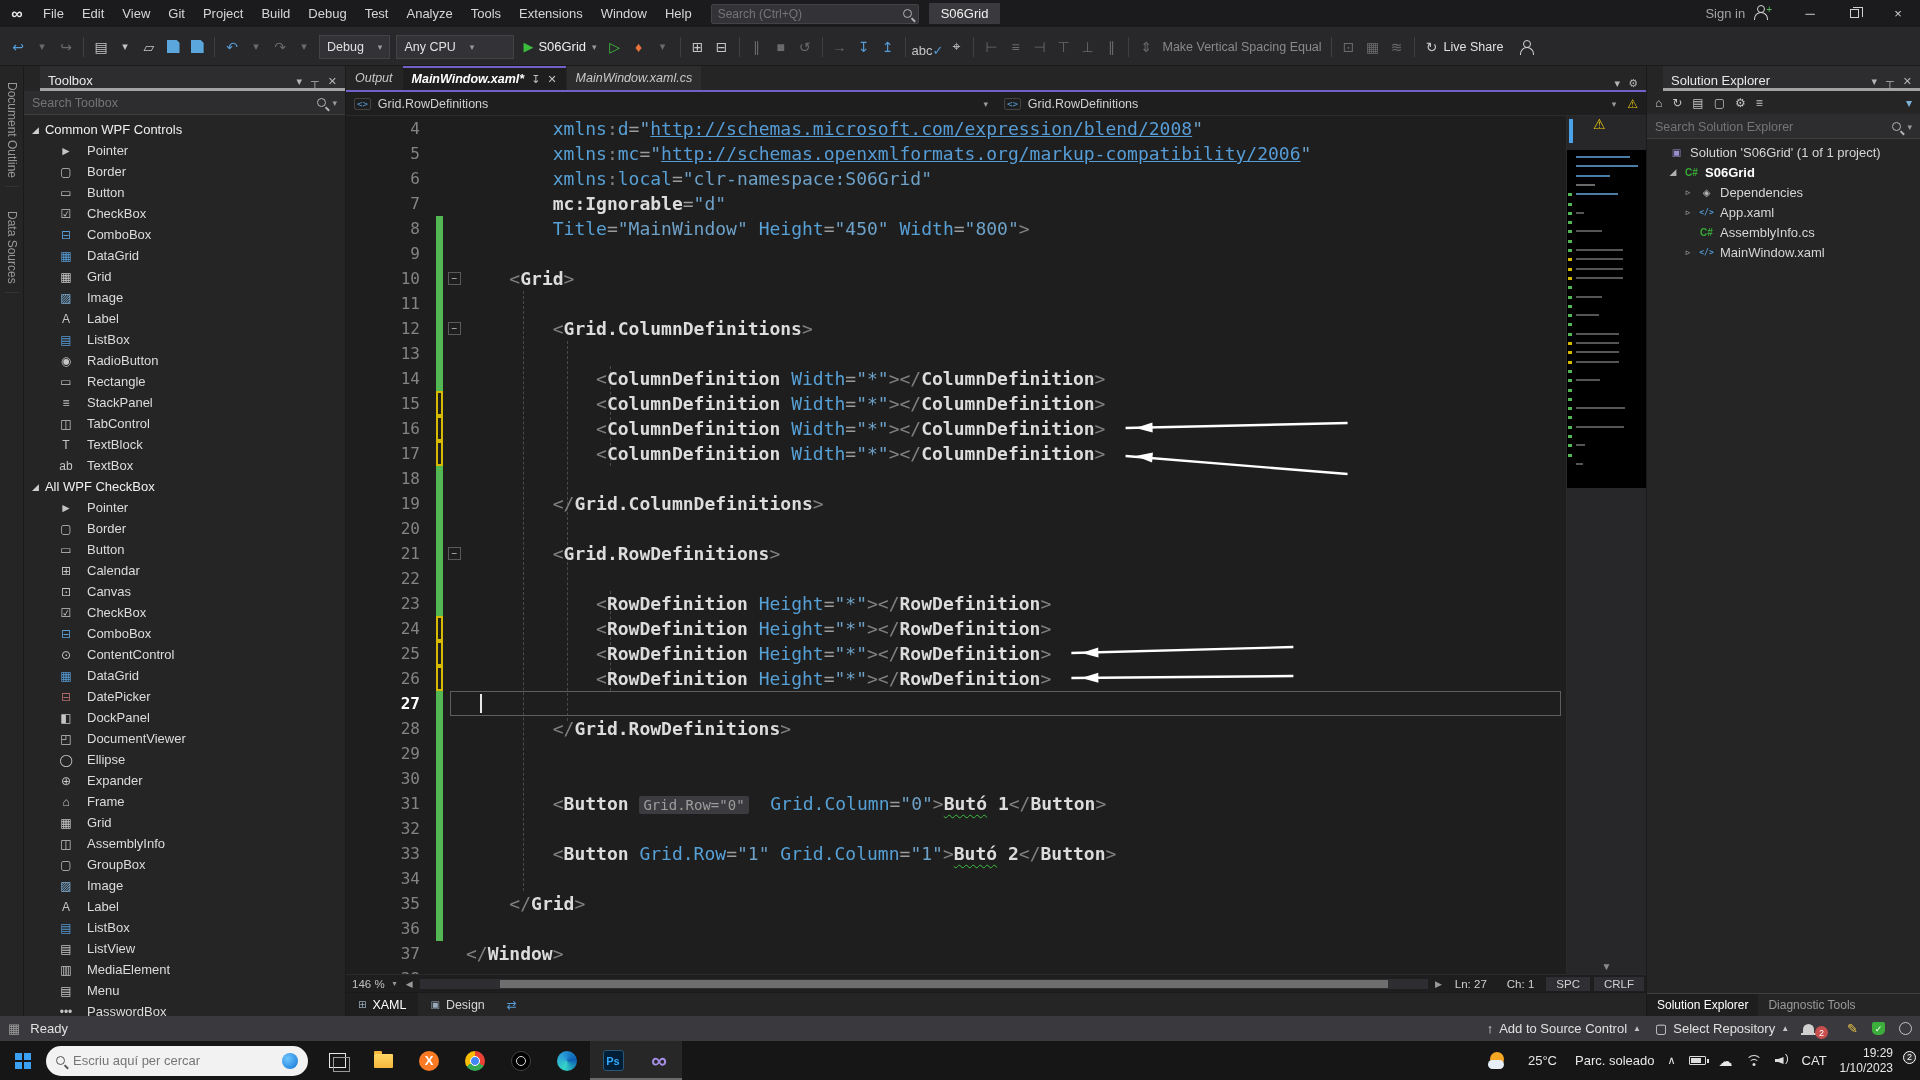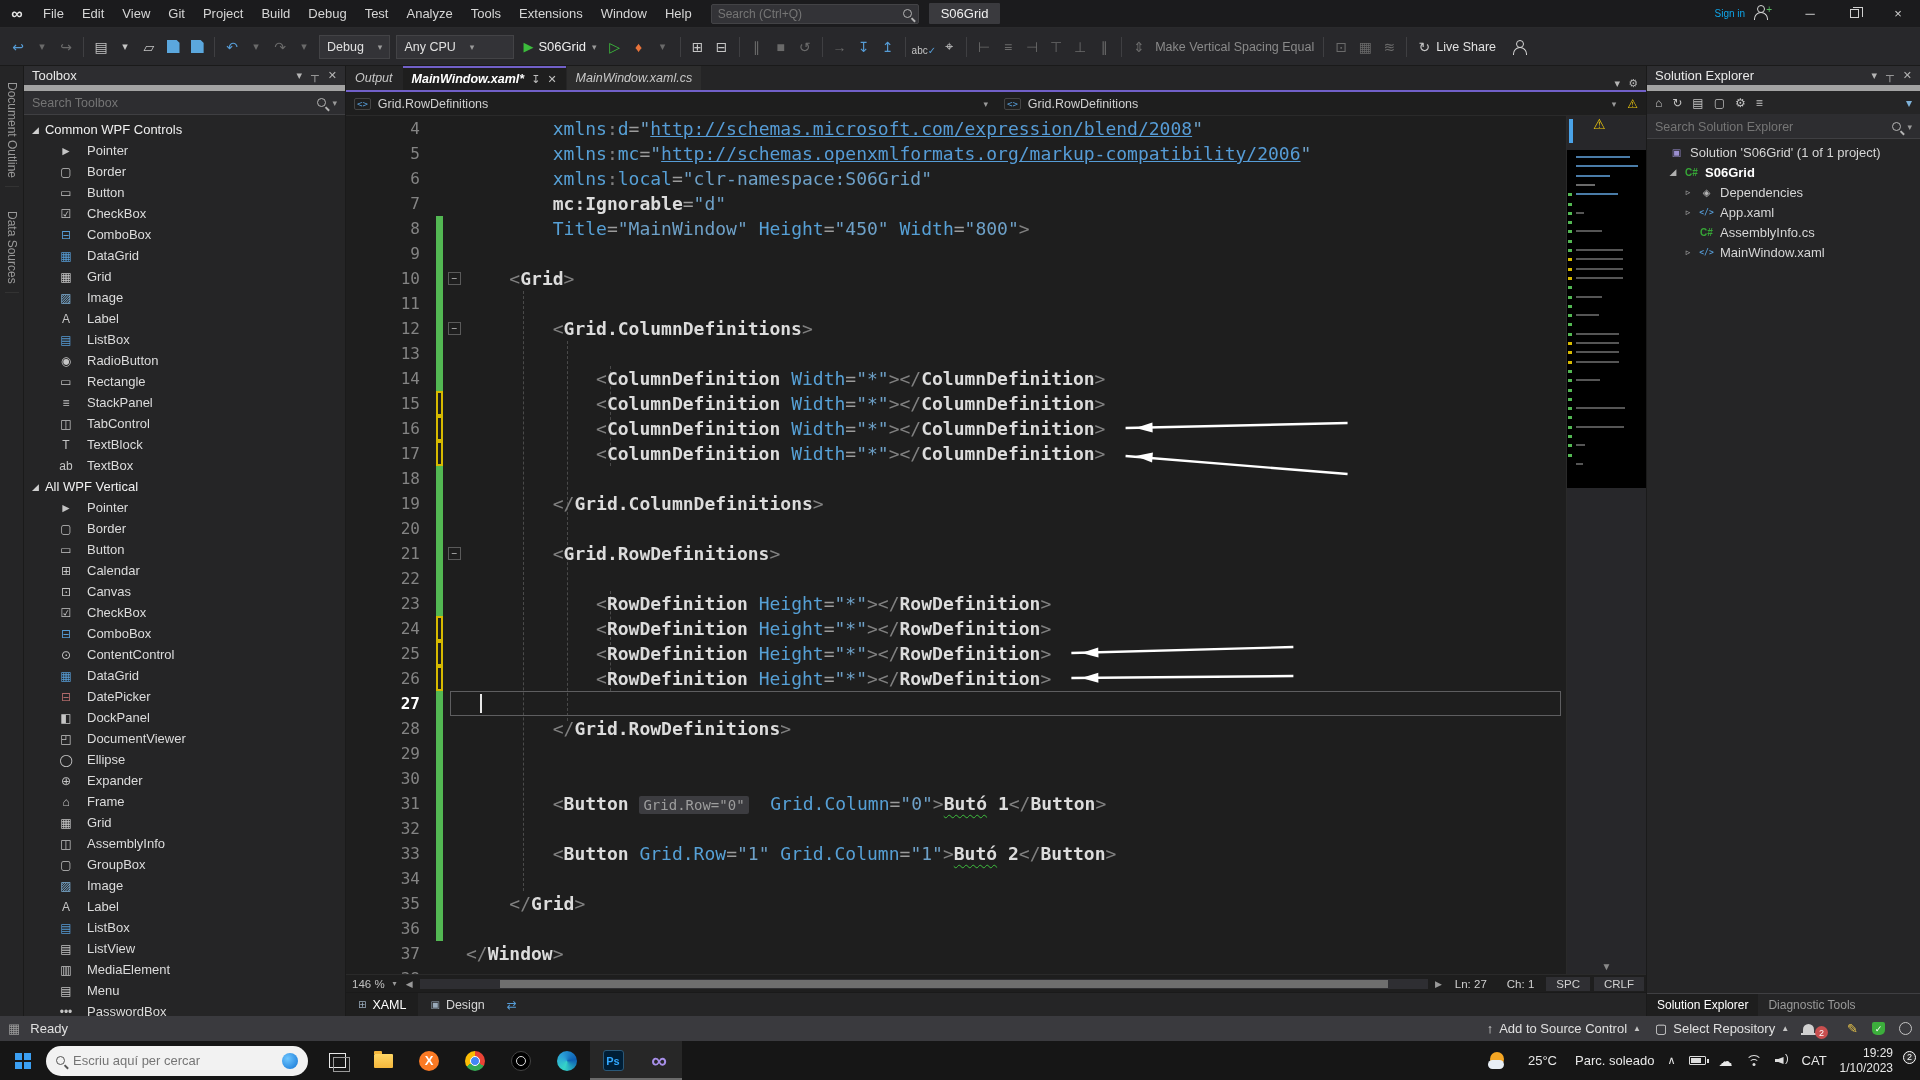--- a/index.html
+++ b/index.html
@@ -8,21 +8,21 @@
   .flex{display:flex;align-items:center;}
   
   .titlebar{height:28px;background:#1b1b1d;display:flex;align-items:center;border-bottom:1px solid #2a2a2c;}
   .vs-logo{width:34px;text-align:center;color:#e6e6e6;font-size:16px;font-weight:bold;}
   .menu-item{padding:12px 9px;font-size:13px;color:#d6d6d6;line-height:27px;cursor:default;}
   .tb-search{width:208px;height:20px;background:#333337;border:1px solid #434346;border-radius:2px;
     display:flex;align-items:center;margin:0 10px;padding:0 6px;}
   .tb-search input{flex:1;background:transparent;border:none;outline:none;color:#bbb;font-size:12px;font-family:inherit;}
   .title-chip{background:#3a3a3e;color:#f0f0f0;font-size:13px;padding:3px 12px;border-radius:1px;}
   .tb-right{margin-left:auto;display:flex;align-items:center;height:100%;}
-  .signin{font-size:10px;color:#0ea5e9;margin-right:8px;}
+  .signin{font-size:13px;color:#a3a3a3;margin-right:8px;}
   .winbtn{width:44px;height:100%;display:flex;align-items:center;justify-content:center;color:#d0d0d0;font-size:13px;}
   .restore-ic{width:9px;height:9px;border:1px solid #d0d0d0;position:relative;}
   .restore-ic:before{content:"";position:absolute;left:2px;top:-3px;width:9px;height:9px;border:1px solid #d0d0d0;border-left:none;border-bottom:none;}
   .person{width:15px;height:15px;position:relative;display:inline-block;}
   .person:before{content:"";position:absolute;left:4px;top:1px;width:6px;height:6px;border:1.5px solid #d6d6d6;border-radius:50%;}
   .person:after{content:"";position:absolute;left:1px;top:8px;width:12px;height:7px;border:1.5px solid #d6d6d6;border-bottom:none;border-radius:7px 7px 0 0;}
   .plus-g{color:#5dbb63;font-size:10px;position:relative;top:-6px;left:-2px;}
   
   .toolbar{height:38px;background:#28282b;display:flex;align-items:center;padding:0 6px;border-bottom:1px solid #1a1a1a;font-size:13px;}
   .ti{min-width:22px;height:24px;display:flex;align-items:center;justify-content:center;color:#c5c5c5;margin:0 1px;font-size:14px;}
@@ -36,21 +36,21 @@
   .run{display:flex;align-items:center;padding:0 6px;color:#eee;}
   .run .play{color:#3cbc3c;font-size:13px;margin-right:5px;}
   .gray-label{color:#8a8a8a;font-size:12.5px;margin:12px 4px;}
   .floppy{width:13px;height:13px;background:#5ba7dd;clip-path:polygon(0 0,78% 0,100% 22%,100% 100%,0 100%);position:relative;}
   
   .main{display:flex;height:950px;}
   .side-strip{width:24px;background:#252526;border-right:1px solid #1a1a1a;padding-top:8px;display:flex;flex-direction:column;gap:16px;align-items:center;}
   .vtab{writing-mode:vertical-rl;font-size:12px;color:#9a9a9a;padding:8px 0;border-bottom:1px solid #333;}
   
   .toolbox{width:322px;background:#252526;border-right:1px solid #1a1a1a;display:flex;flex-direction:column;}
-  .panel-head{height:25px;display:flex;align-items:center;background:#2d2d30;padding:0 8px;font-size:13px;color:#e8e8e8;border-bottom:6px solid #a3a3a3;}
+  .panel-head{height:25px;display:flex;align-items:flex-end;background:#2d2d30;padding:0 8px;font-size:13px;color:#e8e8e8;border-bottom:3px solid #a3a3a3;margin-left:16px;}
   .panel-head .ph-icons{margin-left:auto;display:flex;gap:9px;color:#b5b5b5;font-size:11px;}
   .search-row{height:24px;background:#2d2d30;border-bottom:1px solid #3f3f42;display:flex;align-items:center;padding:0 8px;}
   .search-row input{flex:1;background:transparent;border:none;outline:none;color:#a8a8a8;font-size:12.5px;font-family:inherit;}
   .mag{width:9px;height:9px;border:1.5px solid #b5b5b5;border-radius:50%;position:relative;display:inline-block;}
   .mag:after{content:"";position:absolute;width:5px;height:1.5px;background:#b5b5b5;transform:rotate(45deg);left:7px;top:9px;}
   .tbx-tree{flex:1;overflow:hidden;padding-top:4px;}
   .tbx-sec{height:21px;display:flex;align-items:center;font-size:13px;color:#f0f0f0;padding-left:8px;gap:6px;}
   .tbx-sec .arr{font-size:9px;color:#d0d0d0;}
   .tbx-item{height:21px;display:flex;align-items:center;font-size:13px;color:#dcdcdc;padding-left:34px;gap:13px;}
   .tbx-ic{width:16px;text-align:center;font-size:12px;color:#c5c5c5;flex:none;}
@@ -250,21 +250,21 @@
   <span class="ti">⊟</span>
   <span class="sep"></span>
   <span class="ti dis">∥</span>
   <span class="ti dis">■</span>
   <span class="ti dis">↺</span>
   <span class="sep"></span>
   <span class="ti dis">→</span>
   <span class="ti blue">↧</span>
   <span class="ti blue">↥</span>
   <span class="sep"></span>
-  <span class="ti" style="font-size:10px;margin-top:8px;">abc<span style="color:#569cd6;">✓</span></span>
+  <span class="ti" style="font-size:13px;margin-top:8px;">abc<span style="color:#569cd6;">✓</span></span>
   <span class="ti">⌖</span>
   <span class="sep"></span>
   <span class="ti dis">⊢</span>
   <span class="ti dis">≡</span>
   <span class="ti dis">⊣</span>
   <span class="ti dis">⊤</span>
   <span class="ti dis">⊥</span>
   <span class="ti dis">∥</span>
   <span class="sep"></span>
   <span class="ti dis">⇕</span>
@@ -365,21 +365,21 @@
         <div class="tbx-item">
           <span class="tbx-ic">T</span>
           <span>TextBlock</span>
         </div>
         <div class="tbx-item">
           <span class="tbx-ic">ab</span>
           <span>TextBox</span>
         </div>
         <div class="tbx-sec">
           <span class="arr">◢</span>
-          <span>All WPF Vertical</span>
+          <span>All WPF CheckBox</span>
         </div>
         <div class="tbx-item">
           <span class="tbx-ic">►</span>
           <span>Pointer</span>
         </div>
         <div class="tbx-item">
           <span class="tbx-ic">▢</span>
           <span>Border</span>
         </div>
         <div class="tbx-item">

